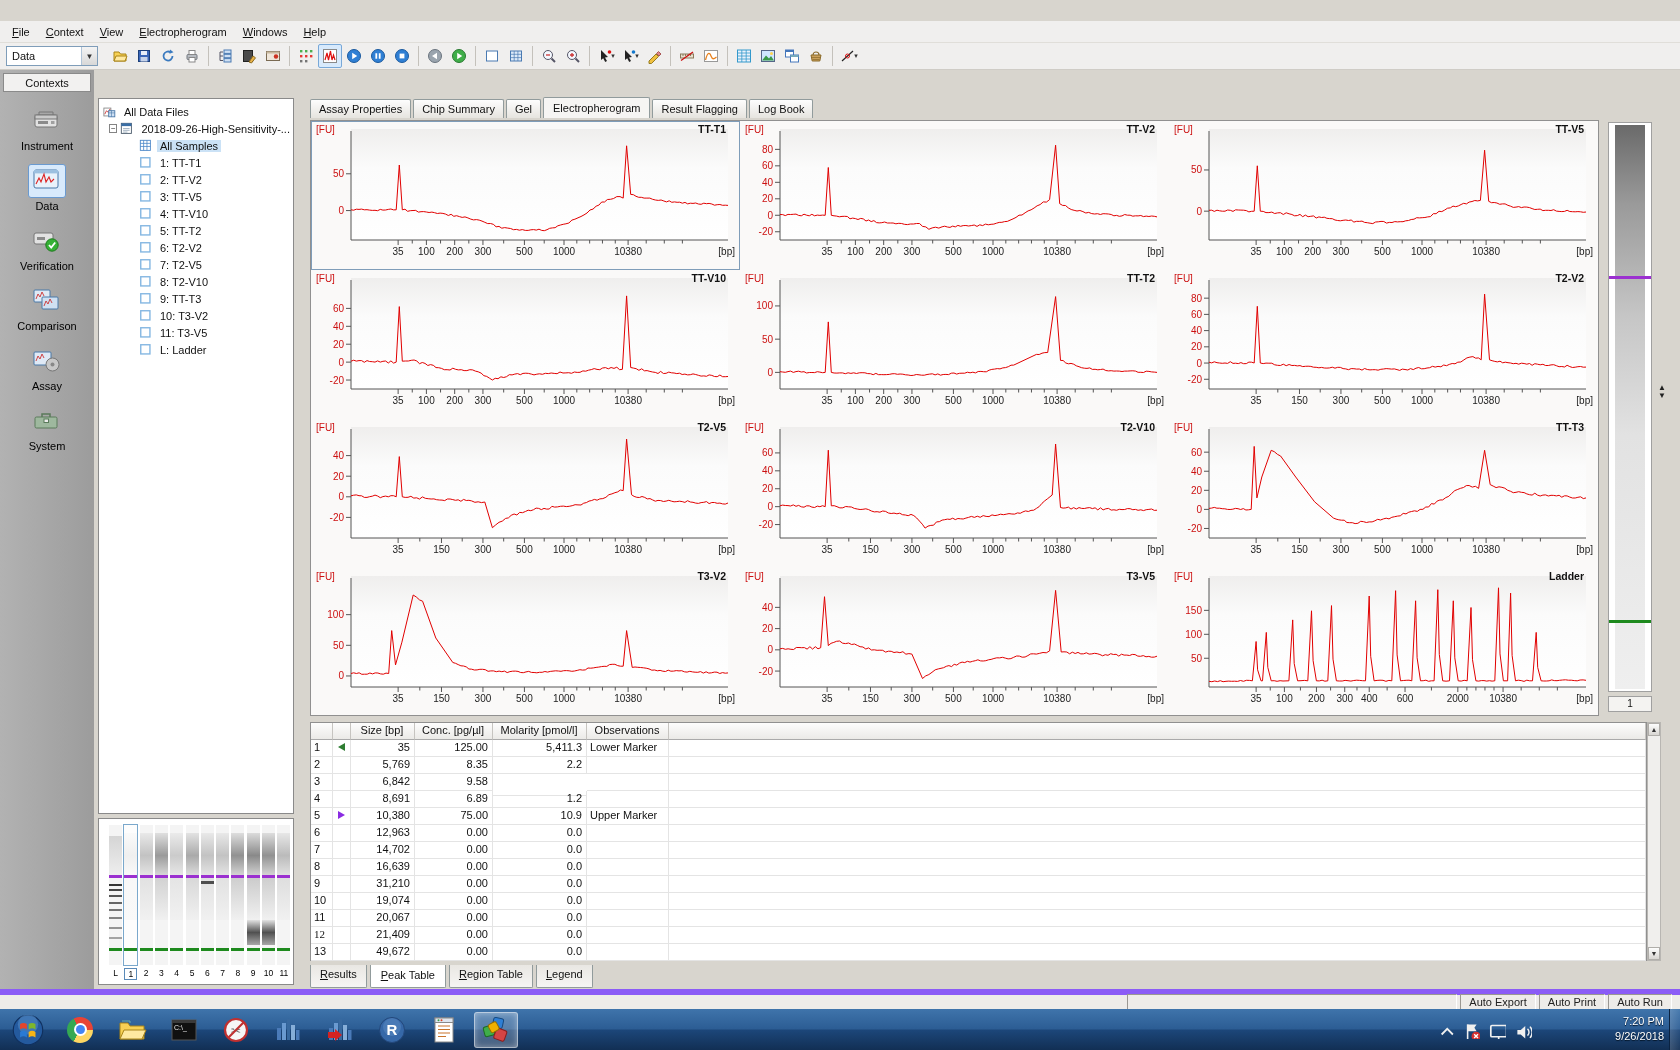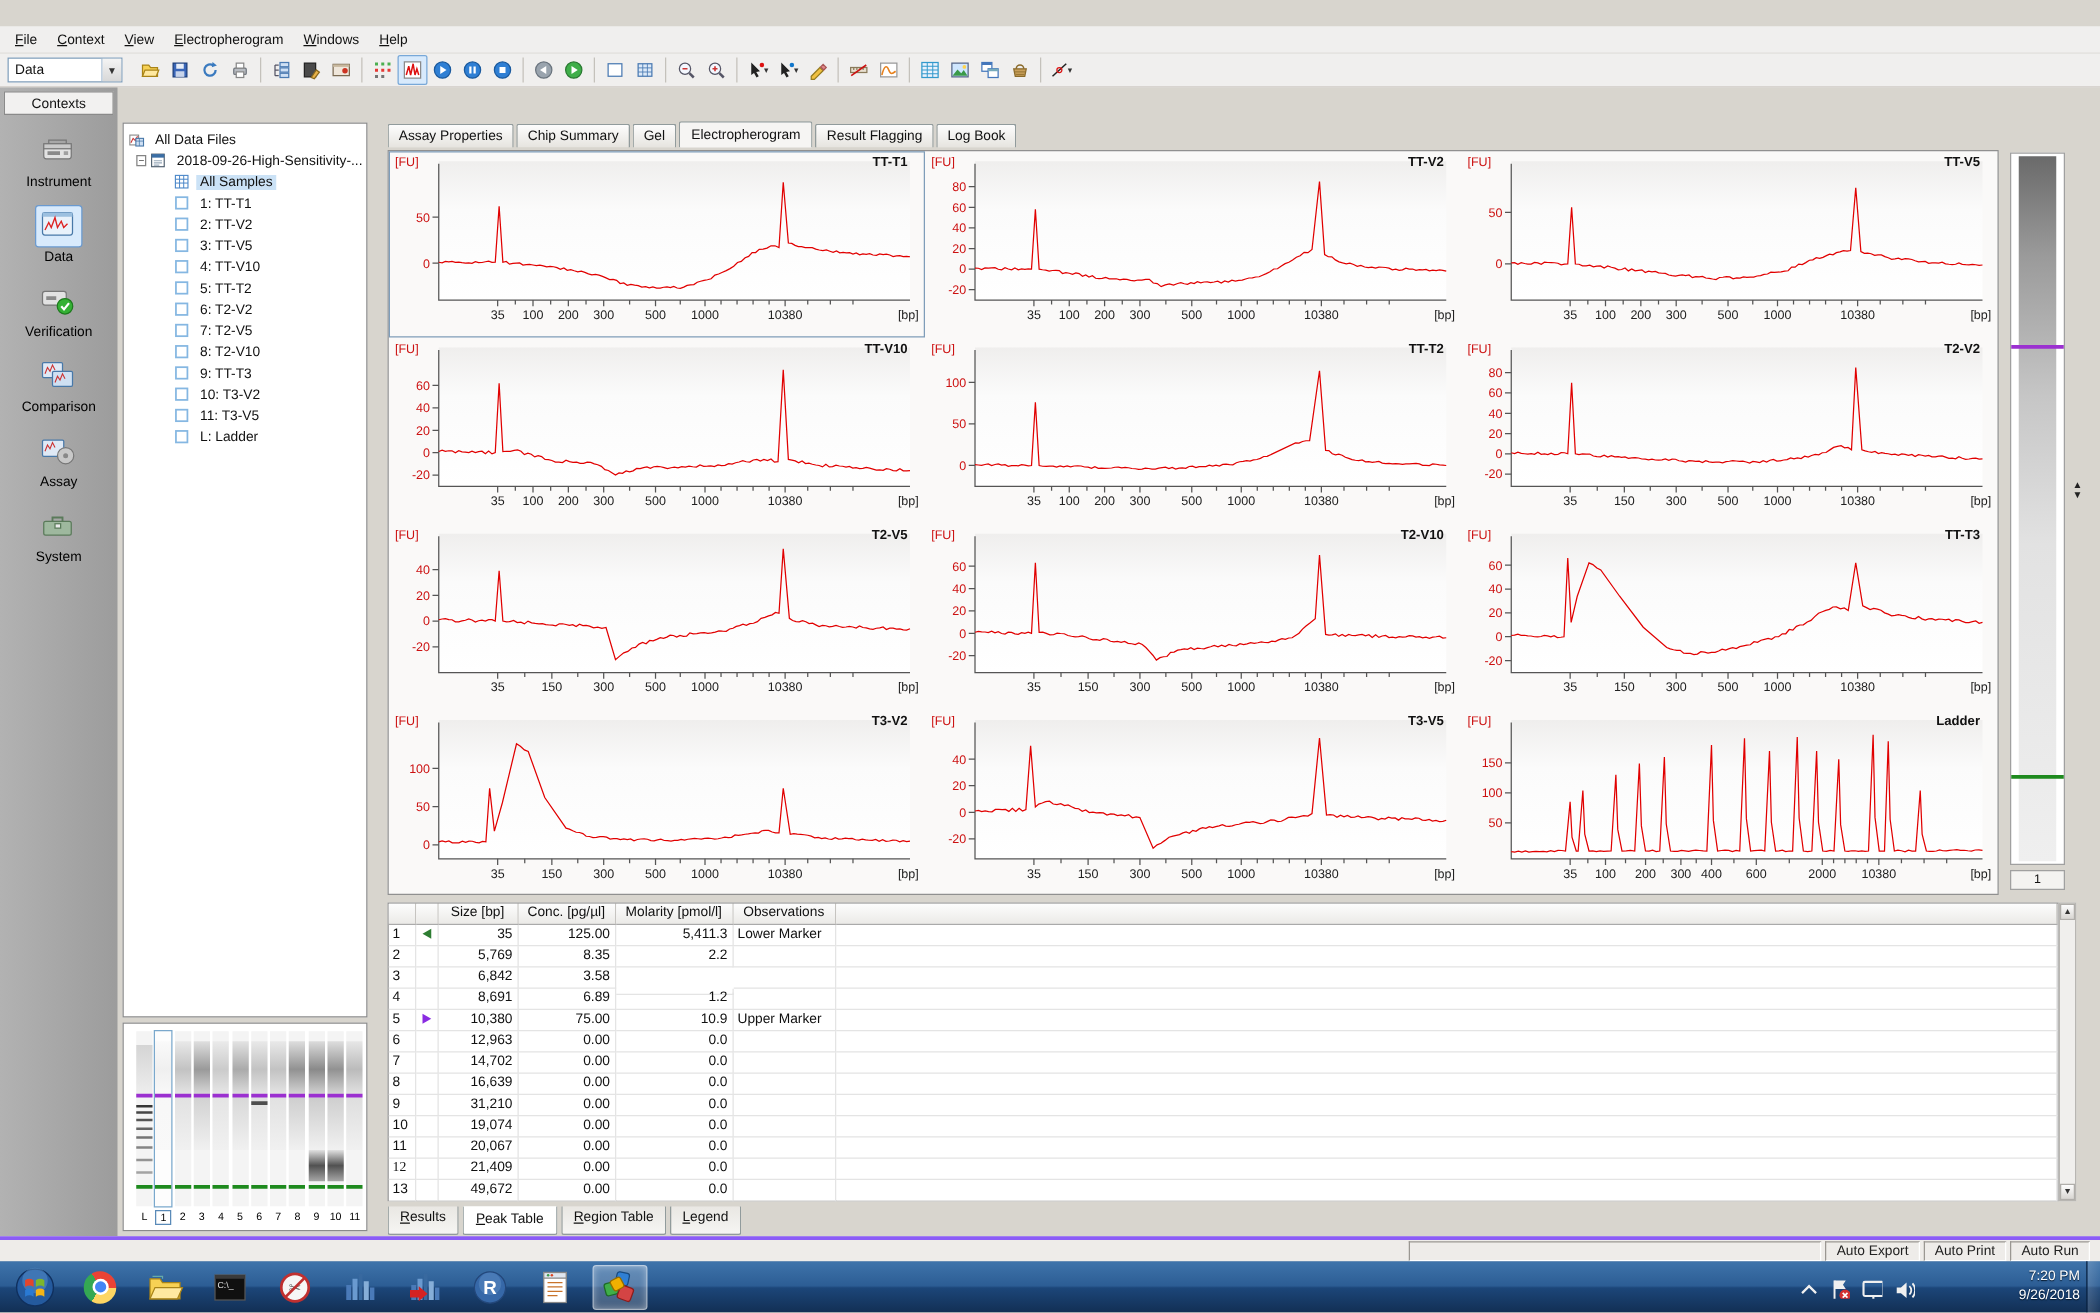--- a/index.html
+++ b/index.html
@@ -65,21 +65,21 @@
 .num{text-align:right}
 .tri-left{width:0;height:0;border-top:4px solid transparent;border-bottom:4px solid transparent;border-right:7px solid #2e7d32;margin:2px auto}
 .tri-right{width:0;height:0;border-top:4px solid transparent;border-bottom:4px solid transparent;border-left:7px solid #8a2be2;margin:2px auto}
 .table-scroll{position:absolute;left:1349px;top:628px;width:14px;height:239px;background:#f0efed;border:1px solid #b8b6b2;display:flex;flex-direction:column;justify-content:space-between;align-items:center}
 .scr-btn{width:12px;height:13px;background:linear-gradient(#fdfdfd,#d8d6d2);border:1px solid #b0aeaa;font-size:7px;text-align:center;line-height:12px;color:#333}
 .bottom-tabs{position:absolute;left:12px;top:871px;height:23px;display:flex}
 .btab{border:1px solid #919b9c;border-top:none;background:linear-gradient(#e9e7e3,#f6f5f3);padding:3px 9px;margin-right:3px;border-radius:0 0 2px 2px;font-size:11px}
 .btab.active{background:#fff;padding:4px 10px}
 .btab u{text-decoration:underline}
 
-.statusbar{position:absolute;left:0;top:989px;width:1680px;height:20px;background:#eeece9;border-top:3px solid #8b5cf6;display:flex;justify-content:flex-end;align-items:center;padding:0 8px;gap:3px}
+.statusbar{position:absolute;left:0;top:989px;width:1680px;height:20px;background:#eeece9;border-top:6px solid #8b5cf6;display:flex;justify-content:flex-end;align-items:center;padding:0 8px;gap:3px}
 .status-cell{height:16px;border:1px solid;border-color:#9a9792 #fff #fff #9a9792;padding:1px 8px 0;color:#222}
 .status-cell.empty{width:330px}
 
 .taskbar{position:absolute;left:0;top:1009px;width:1680px;height:41px;background:linear-gradient(#3f74ab 0%,#2c5d94 48%,#1c4679 52%,#122f54 100%);display:flex;align-items:center}
 .orb{width:40px;height:40px;margin-left:8px;display:flex;align-items:center;justify-content:center}
 .task-icons{display:flex;margin-left:10px;gap:8px}
 .task-btn{width:44px;height:36px;display:flex;align-items:center;justify-content:center;border:1px solid transparent;border-radius:3px}
 .task-btn.active{background:rgba(255,255,255,.22);border-color:rgba(255,255,255,.55);box-shadow:inset 0 0 6px rgba(255,255,255,.4)}
 .chrome-ico{width:26px;height:26px;border-radius:50%;background:conic-gradient(from -30deg,#ea4335 0 120deg,#fdd663 0 240deg,#34a853 0 360deg);display:flex;align-items:center;justify-content:center}
 .chrome-ico .inner{width:13px;height:13px;border-radius:50%;background:#fff;display:flex;align-items:center;justify-content:center}
@@ -1171,21 +1171,21 @@
             <div class="pt-cell num" style="width: 64px;">5,769</div>
             <div class="pt-cell num" style="width: 78px;">8.35</div>
             <div class="pt-cell num" style="width: 94px;">2.2</div>
             <div class="pt-cell " style="width: 82px;"></div>
             <div class="pt-cell" style="flex: 1 1 0%;"></div>
           </div>
           <div class="pt-row">
             <div class="pt-cell " style="width: 22px;">3</div>
             <div class="pt-cell " style="width: 18px;"></div>
             <div class="pt-cell num" style="width: 64px;">6,842</div>
-            <div class="pt-cell num" style="width: 78px;">3.58</div>
+            <div class="pt-cell num" style="width: 78px;">9.58</div>
             <div class="pt-cell num" style="width: 94px; margin-top: 20px;">1.5</div>
             <div class="pt-cell " style="width: 82px;"></div>
             <div class="pt-cell" style="flex: 1 1 0%;"></div>
           </div>
           <div class="pt-row">
             <div class="pt-cell " style="width: 22px;">4</div>
             <div class="pt-cell " style="width: 18px;"></div>
             <div class="pt-cell num" style="width: 64px;">8,691</div>
             <div class="pt-cell num" style="width: 78px;">6.89</div>
             <div class="pt-cell num" style="width: 94px;">1.2</div>

